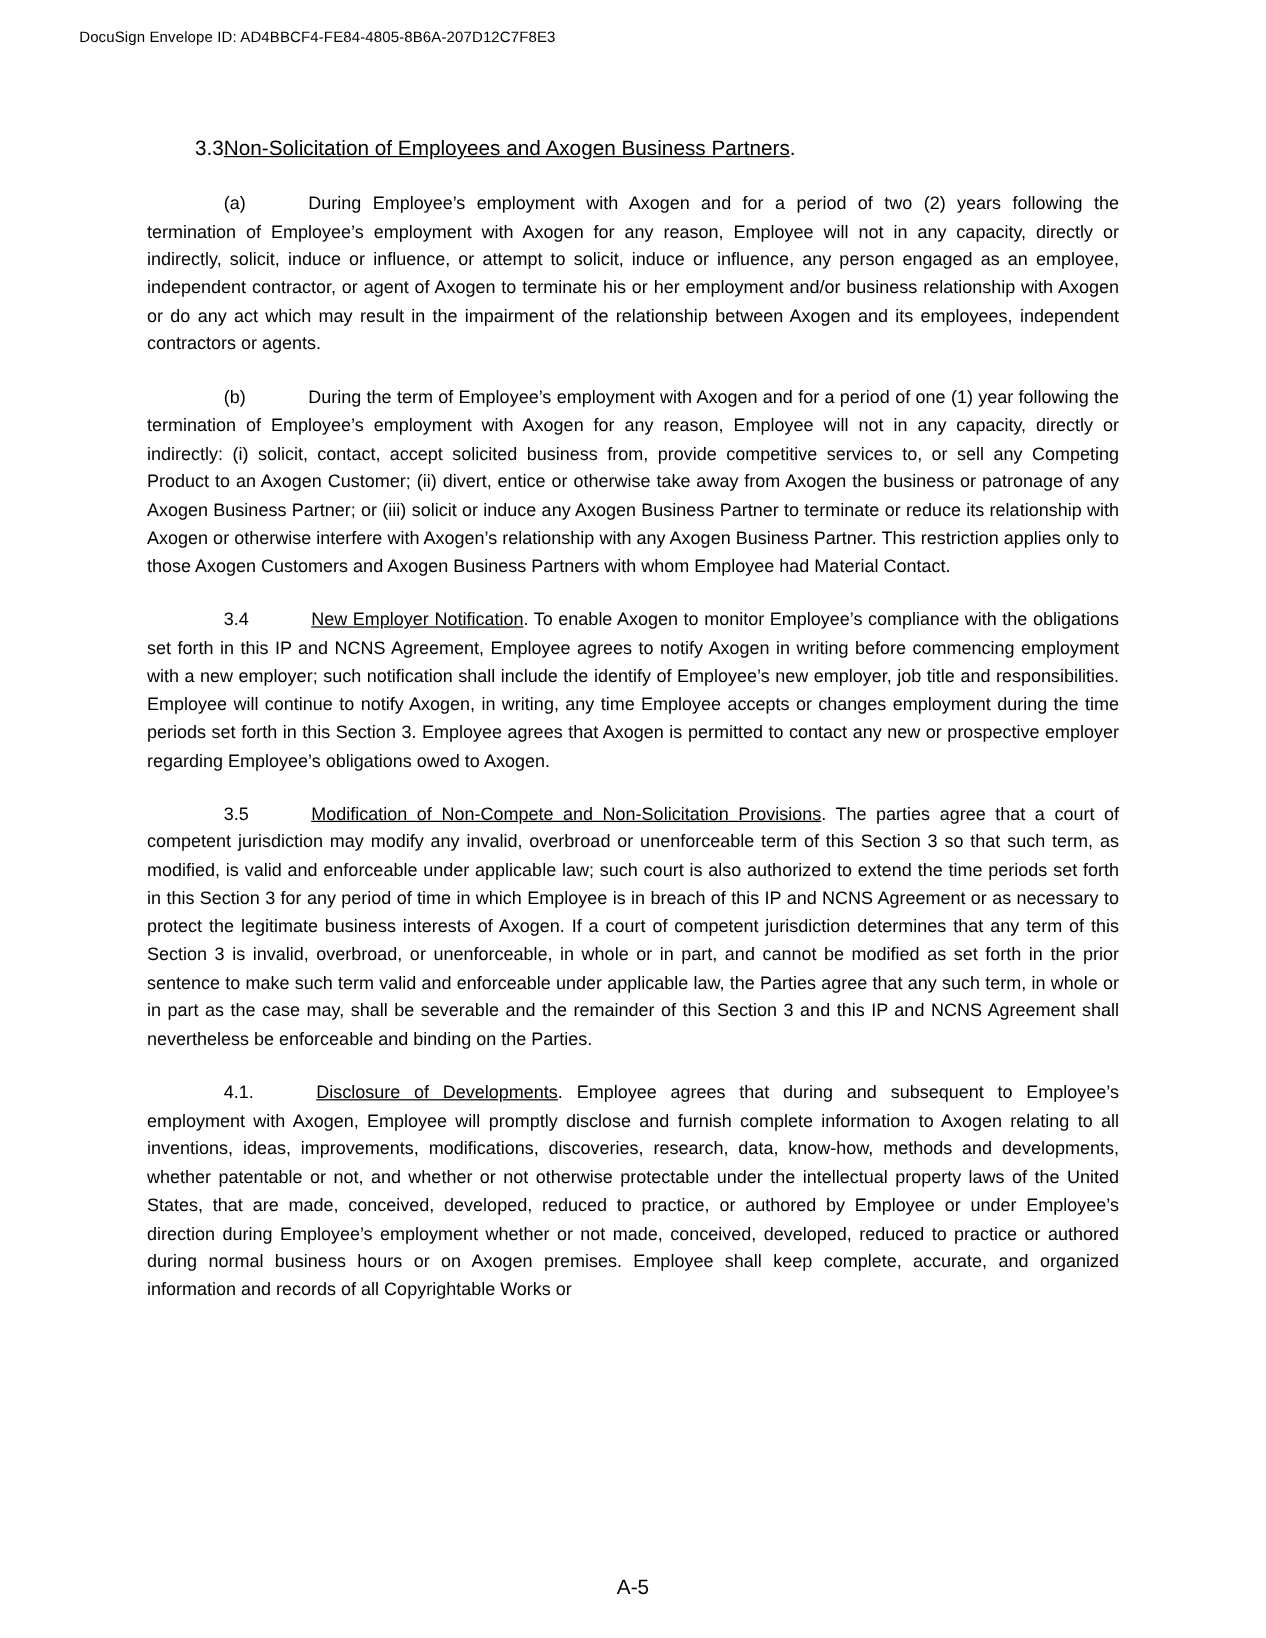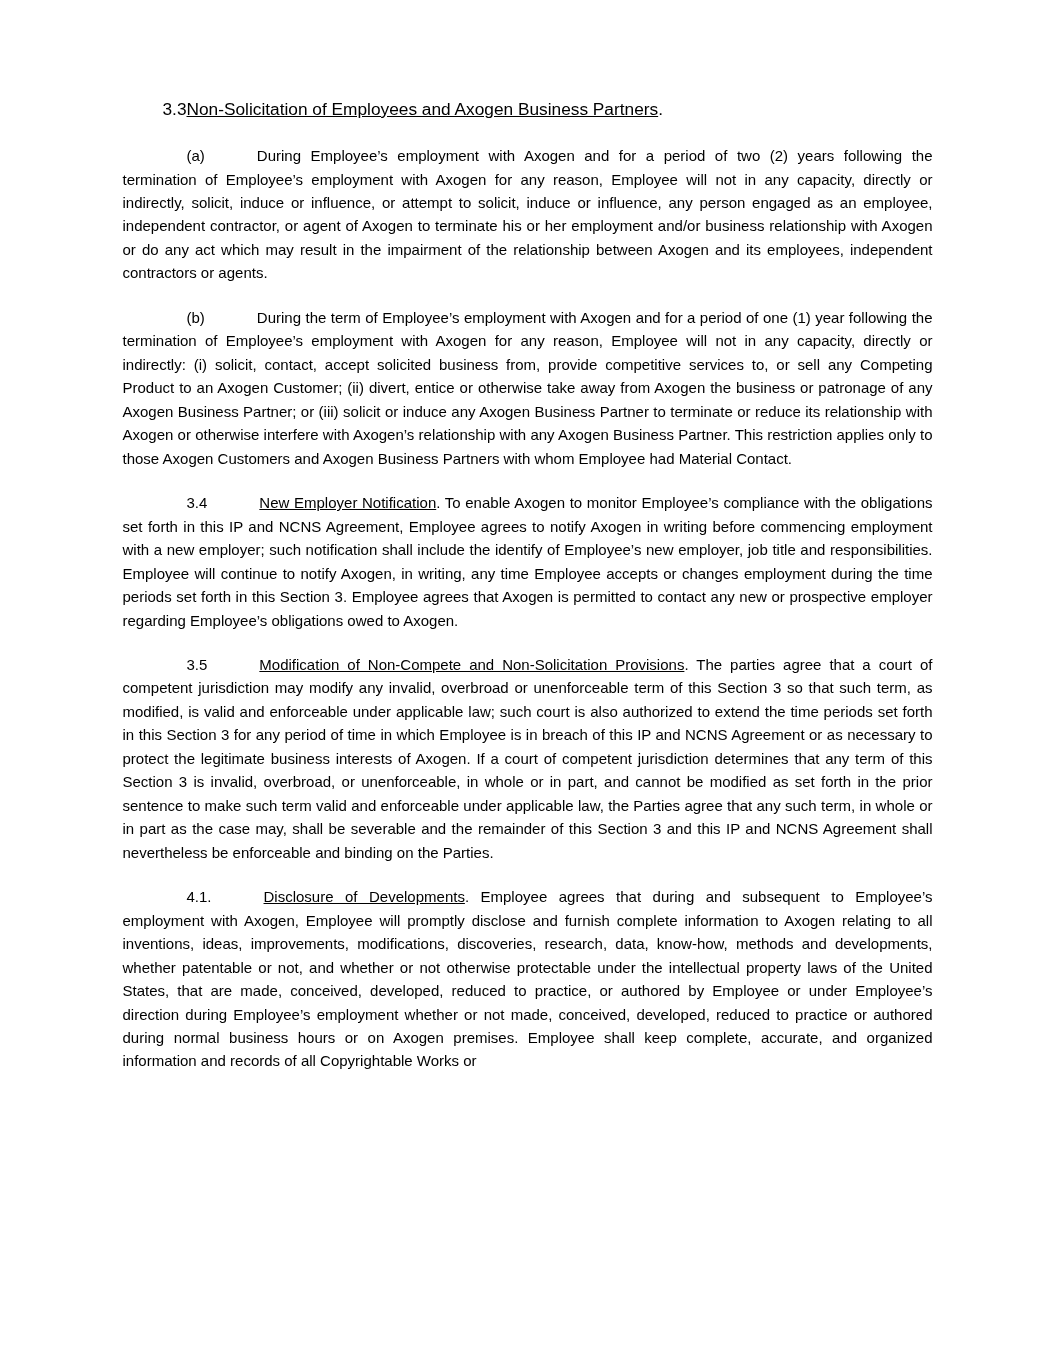--- a/index.html
+++ b/index.html
@@ -78,20 +78,21 @@
     width: 100%;
     text-align: center;
     font-size: 17.3px;
   }
 </style>
 </head>
 <body>
 
 <div class="page">
 
+  <div class="envelope-id">DocuSign Envelope ID: AD4BBCF4-FE84-4805-8B6A-207D12C7F8E3</div>
 
   <div class="body-area">
 
     <div class="section-head">
       <span class="heading-num">3.3</span><span class="u">Non-Solicitation of Employees and Axogen Business Partners</span><span>.</span>
     </div>
 
     <p class="para">
       <span class="indent"></span><span>(a)</span><span class="tab"></span><span>During Employee’s employment with Axogen and for a period of two (2) years following the termination of Employee’s employment with Axogen for any reason, Employee will not in any capacity, directly or indirectly, solicit, induce or influence, or attempt to solicit, induce or influence, any person engaged as an employee, independent contractor, or agent of Axogen to terminate his or her employment and/or business relationship with Axogen or do any act which may result in the impairment of the relationship between Axogen and its employees, independent contractors or agents.</span>
     </p>
@@ -108,14 +109,15 @@
       <span class="indent"></span><span>3.5</span><span class="tab"></span><span class="u">Modification of Non-Compete and Non-Solicitation Provisions</span><span>.  The parties agree that a court of competent jurisdiction may modify any invalid, overbroad or unenforceable term of this Section 3 so that such term, as modified, is valid and enforceable under applicable law; such court is also authorized to extend the time periods set forth in this Section 3 for any period of time in which Employee is in breach of this IP and NCNS Agreement or as necessary to protect the legitimate business interests of Axogen. If a court of competent jurisdiction determines that any term of this Section 3 is invalid, overbroad, or unenforceable, in whole or in part, and cannot be modified as set forth in the prior sentence to make such term valid and enforceable under applicable law, the Parties agree that any such term, in whole or in part as the case may, shall be severable and the remainder of this Section 3 and this IP and NCNS Agreement shall nevertheless be enforceable and binding on the Parties.</span>
     </p>
 
 
     <p class="para last">
       <span class="indent"></span><span>4.1.</span><span class="tab"></span><span class="u">Disclosure of Developments</span><span>.  Employee agrees that during and subsequent to Employee’s employment with Axogen, Employee will promptly disclose and furnish complete information to Axogen relating to all inventions, ideas, improvements, modifications, discoveries, research, data, know-how, methods and developments, whether patentable or not, and whether or not otherwise protectable under the intellectual property laws of the United States, that are made, conceived, developed, reduced to practice, or authored by Employee or under Employee’s direction during Employee’s employment whether or not made, conceived, developed, reduced to practice or authored during normal business hours or on Axogen premises.  Employee shall keep complete, accurate, and organized information and records of all Copyrightable Works or</span>
     </p>
 
   </div>
 
+  <div class="footer">A-5</div>
 
 </div>
 
 </body></html>

